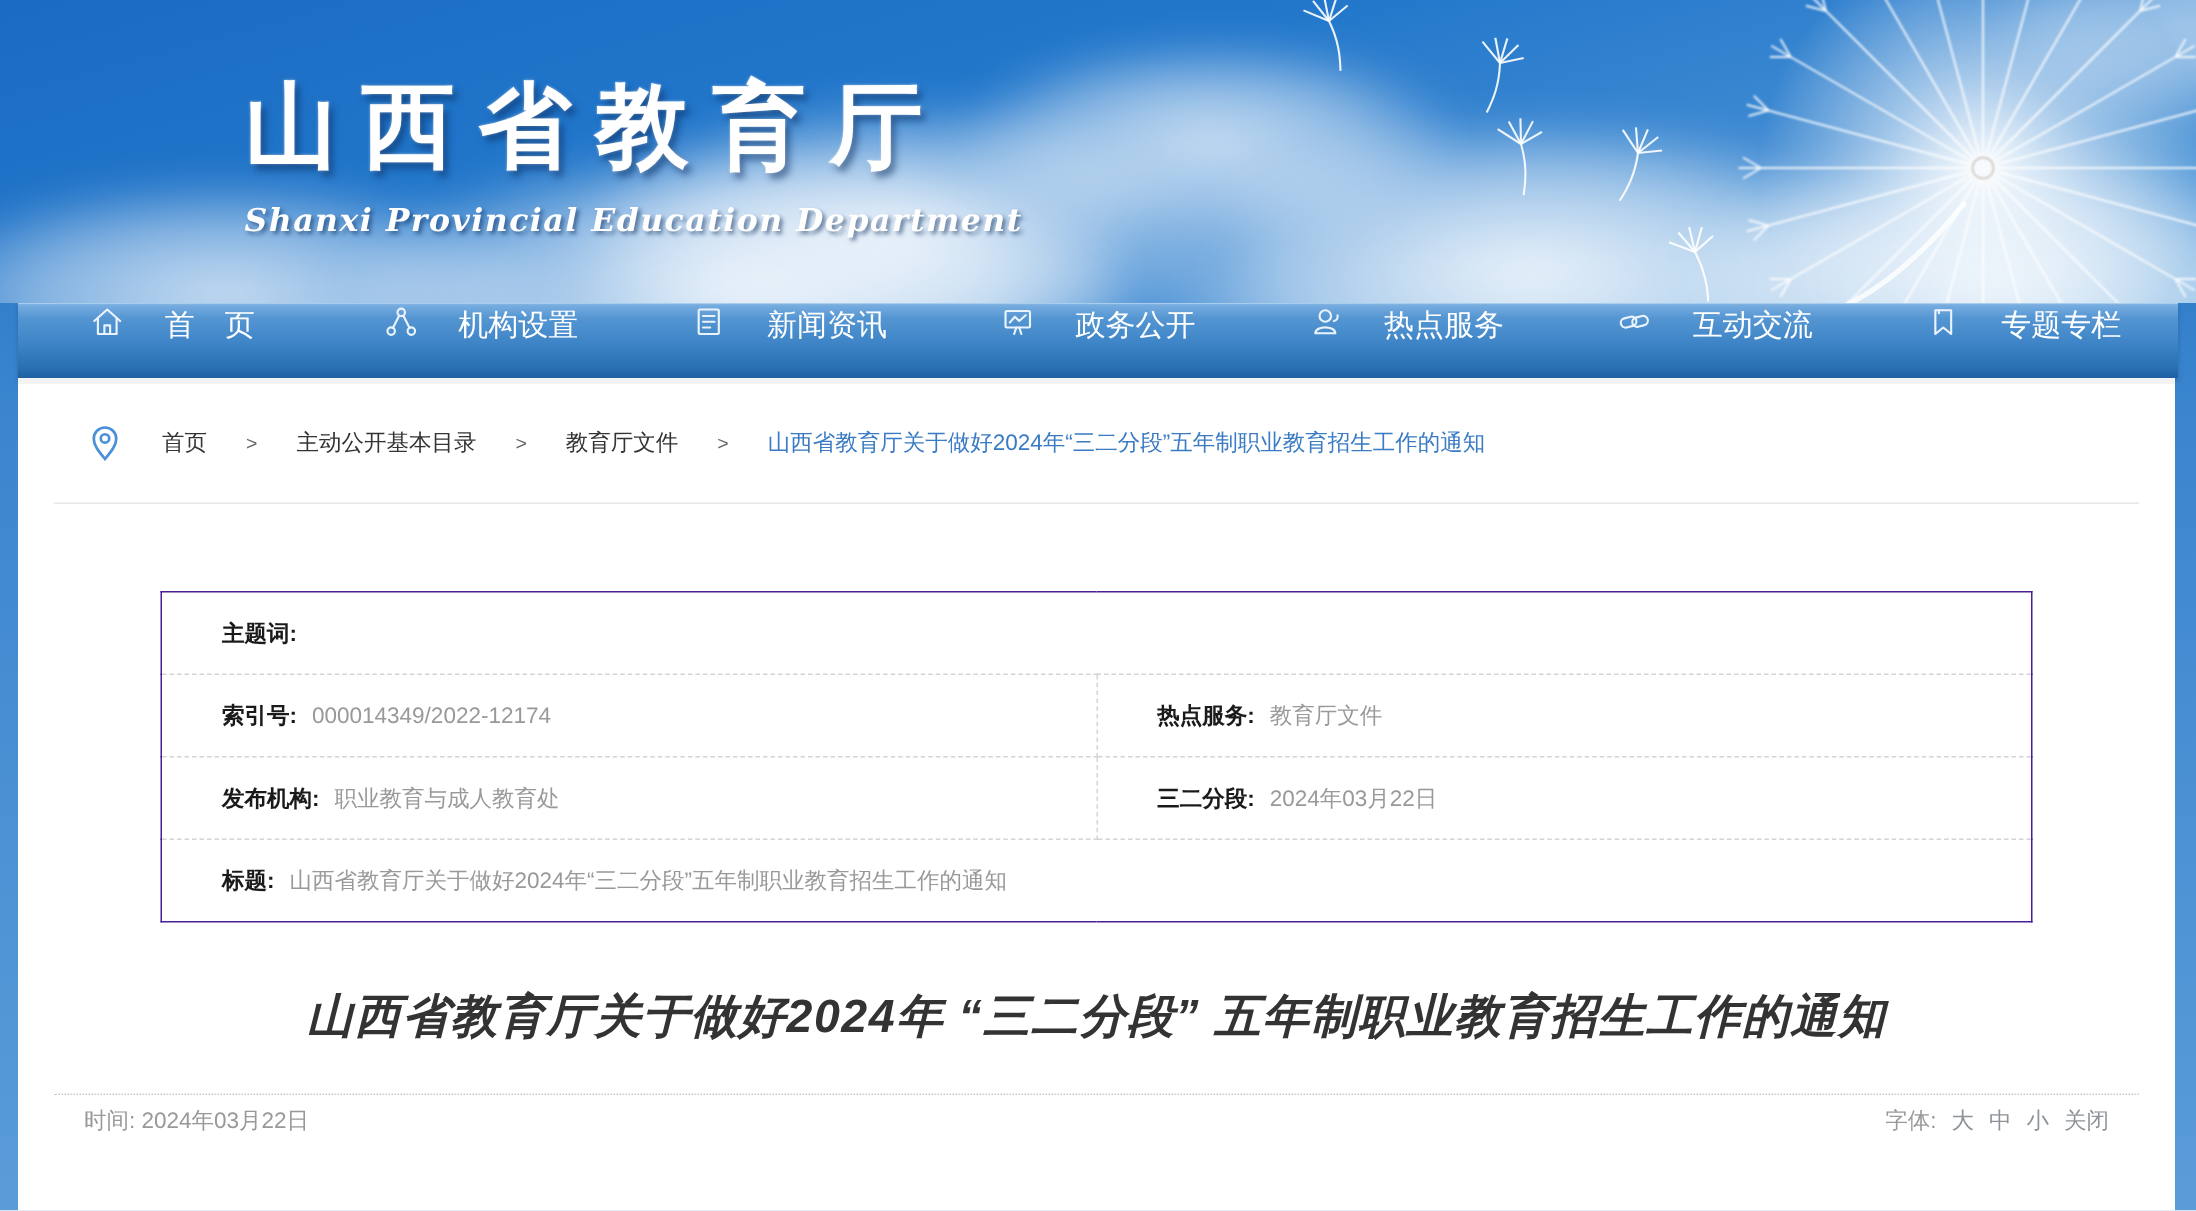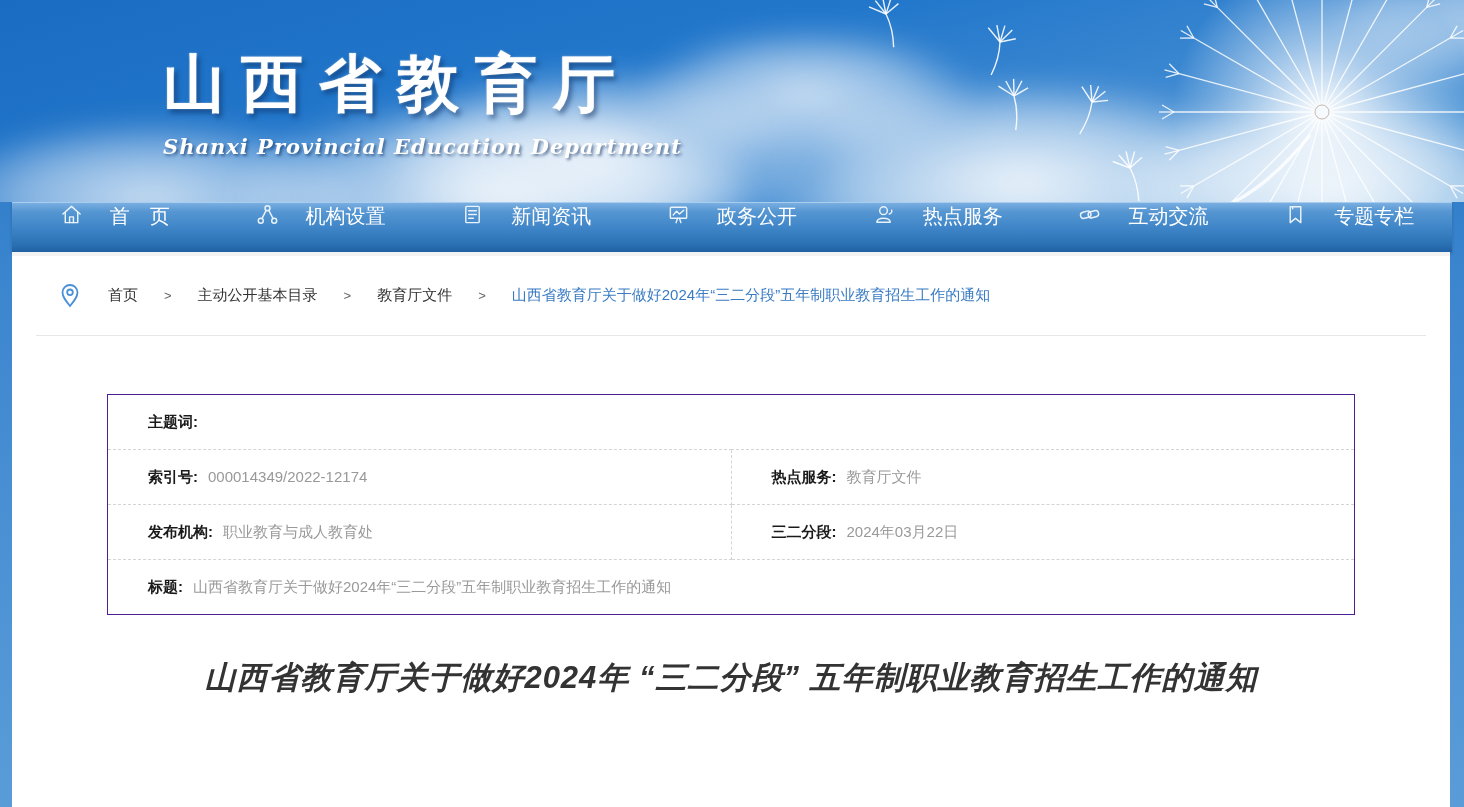--- a/index.html
+++ b/index.html
@@ -282,15 +282,28 @@
         <tr>
           <td colspan="2">
             <span class="fld-label">标题:</span><span class="fld-value">山西省教育厅关于做好2024年“三二分段”五年制职业教育招生工作的通知</span>
           </td>
         </tr>
       </tbody>
     </table>
 
     <h2 class="doc-title">山西省教育厅关于做好2024年 “三二分段” 五年制职业教育招生工作的通知</h2>
 
+    <div class="meta-bar">
+      <div class="meta-left">
+        <span>时间:</span>
+        <span>2024年03月22日</span>
+      </div>
+      <div class="meta-right">
+        <span>字体:</span>
+        <a class="font-opt">大</a>
+        <a class="font-opt">中</a>
+        <a class="font-opt">小</a>
+        <a class="font-opt">关闭</a>
+      </div>
+    </div>
 
   </main>
 </div>
 
 </body></html>

